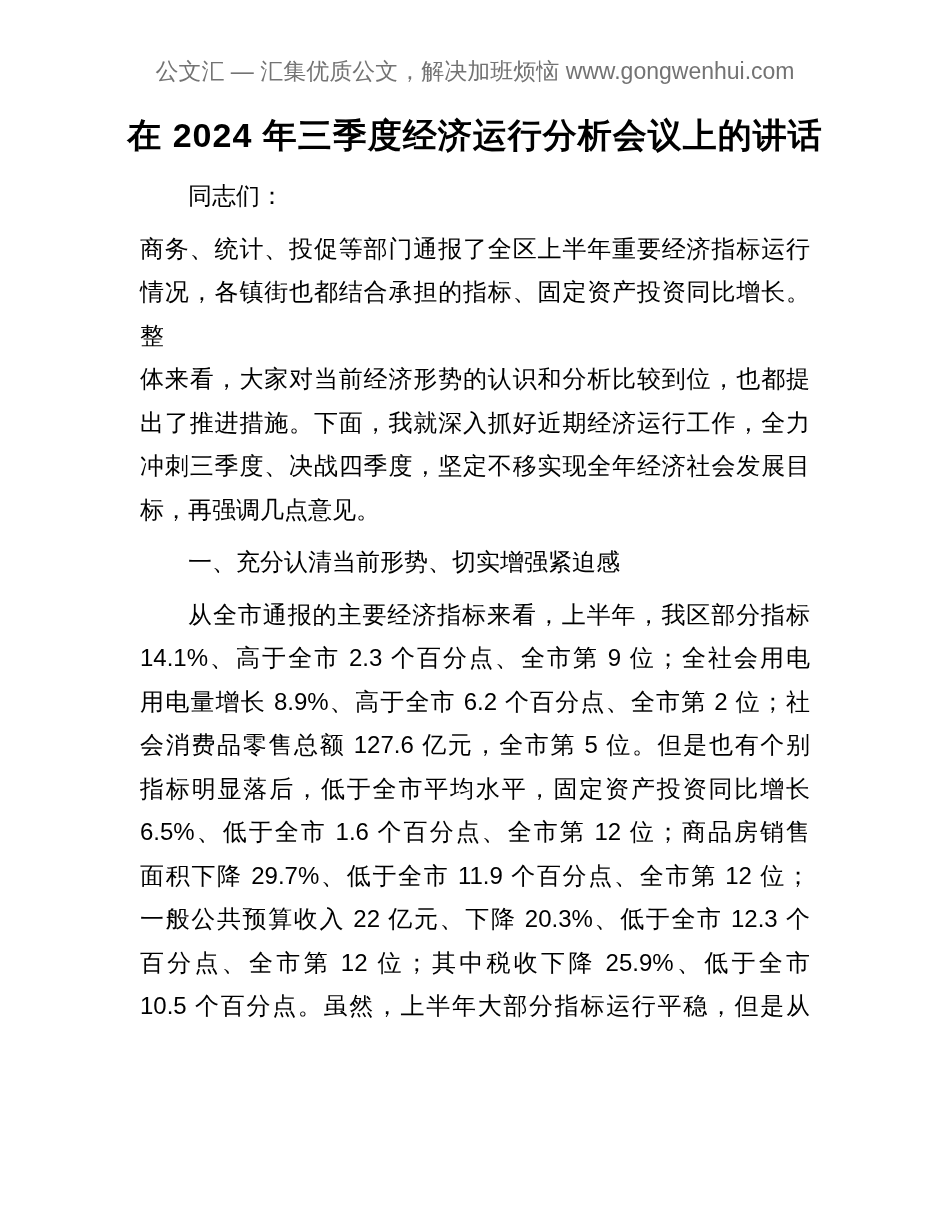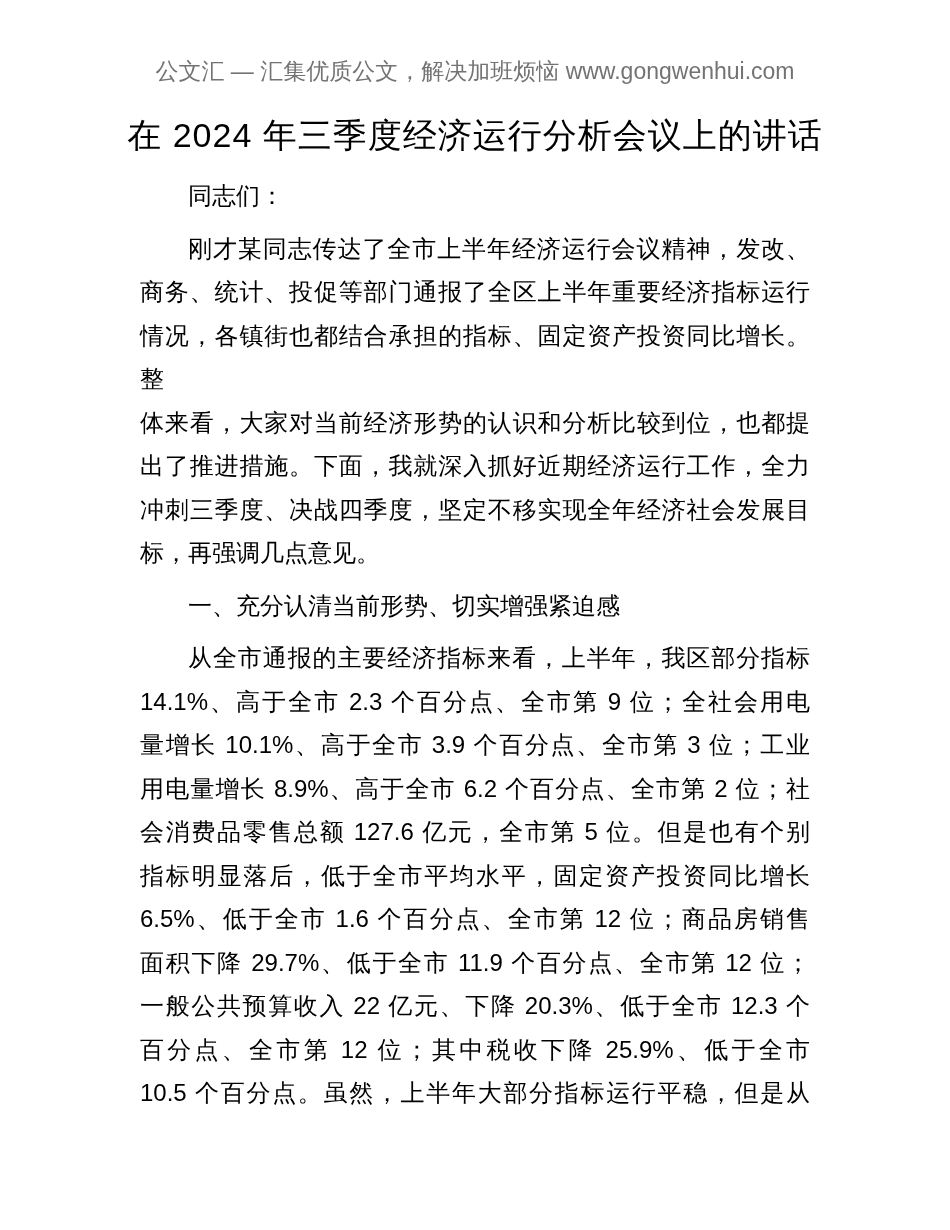--- a/index.html
+++ b/index.html
@@ -28,21 +28,21 @@
     white-space: nowrap;
   }
   .doc-title {
     position: absolute;
     top: 114px;
     left: 0;
     width: 100%;
     text-align: center;
     font-size: 34px;
     line-height: 42px;
-    font-weight: 400;
+    font-weight: 700;
     color: #000000;
     white-space: nowrap;
     letter-spacing: 1px;
   }
   .content {
     position: absolute;
     top: 174px;
     left: 140px;
     width: 670px;
     font-size: 24px;
@@ -74,37 +74,35 @@
 
   <div class="doc-title">在 2024 年三季度经济运行分析会议上的讲话</div>
 
   <div class="content">
 
     <div class="para">
       <div class="bline final indent">同志们：</div>
     </div>
 
     <div class="para">
-      <div class="bline indent">刚才某同志传达了全市上半年经济运行会议精神，发改、</div>
       <div class="bline">商务、统计、投促等部门通报了全区上半年重要经济指标运行</div>
       <div class="bline">情况，各镇街也都结合承担的指标、固定资产投资同比增长。整</div>
       <div class="bline">体来看，大家对当前经济形势的认识和分析比较到位，也都提</div>
       <div class="bline">出了推进措施。下面，我就深入抓好近期经济运行工作，全力</div>
       <div class="bline">冲刺三季度、决战四季度，坚定不移实现全年经济社会发展目</div>
       <div class="bline final">标，再强调几点意见。</div>
     </div>
 
     <div class="para">
       <div class="bline final indent section-heading">一、充分认清当前形势、切实增强紧迫感</div>
     </div>
 
     <div class="para">
       <div class="bline indent">从全市通报的主要经济指标来看，上半年，我区部分指标</div>
       <div class="bline">14.1%、高于全市 2.3 个百分点、全市第 9 位；全社会用电</div>
-      <div class="bline">量增长 10.1%、高于全市 3.9 个百分点、全市第 3 位；工业</div>
       <div class="bline">用电量增长 8.9%、高于全市 6.2 个百分点、全市第 2 位；社</div>
       <div class="bline">会消费品零售总额 127.6 亿元，全市第 5 位。但是也有个别</div>
       <div class="bline">指标明显落后，低于全市平均水平，固定资产投资同比增长</div>
       <div class="bline">6.5%、低于全市 1.6 个百分点、全市第 12 位；商品房销售</div>
       <div class="bline">面积下降 29.7%、低于全市 11.9 个百分点、全市第 12 位；</div>
       <div class="bline">一般公共预算收入 22 亿元、下降 20.3%、低于全市 12.3 个</div>
       <div class="bline">百分点、全市第 12 位；其中税收下降 25.9%、低于全市</div>
       <div class="bline">10.5 个百分点。虽然，上半年大部分指标运行平稳，但是从</div>
     </div>
 

